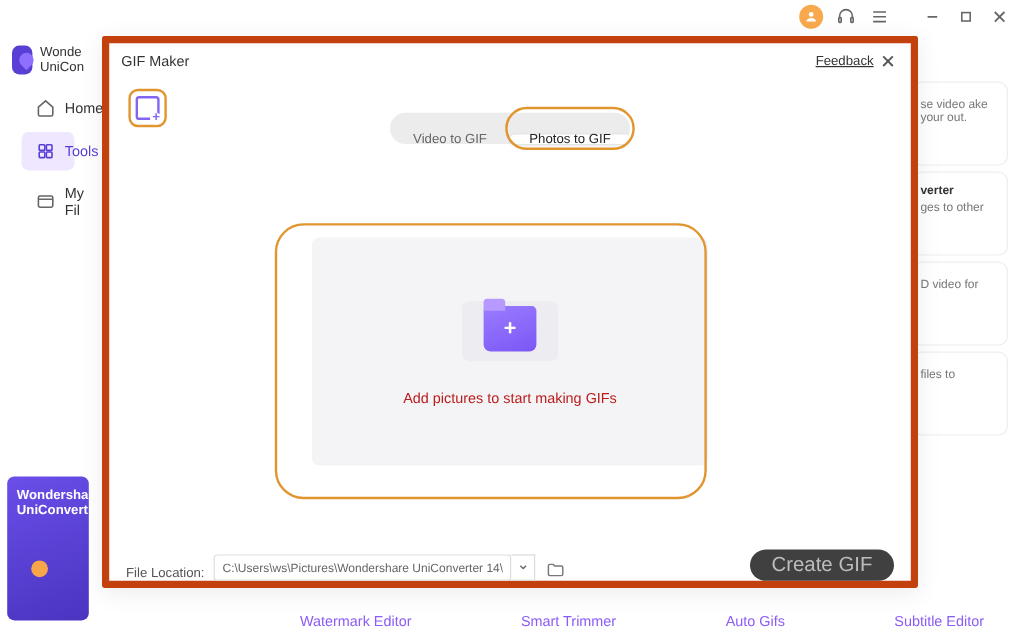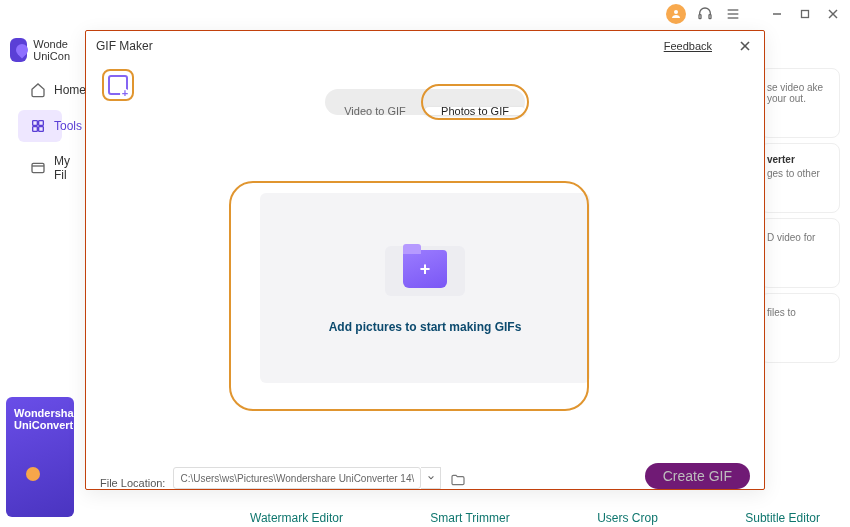--- a/index.html
+++ b/index.html
@@ -24,27 +24,27 @@
 
 .promo { margin-top: auto; margin: auto 6px 10px 6px; height: 120px; background: linear-gradient(160deg, #6a4ee8, #4a34c0); border-radius: 6px; color: #fff; padding: 10px 8px; font-size: 11px; position: relative; overflow: hidden; }
 .promo .p-line { font-weight: 600; }
 .promo .dot { position: absolute; width: 14px; height: 14px; background: #f7a64a; border-radius: 50%; left: 20px; bottom: 36px; }
 
 .content-right { flex: 1; position: relative; }
 .bg-cards { position: absolute; right: 10px; top: 40px; width: 80px; display: flex; flex-direction: column; gap: 5px; font-size: 10px; color: #777; }
 .bg-cards .bgc { border: 1px solid #eee; border-radius: 8px; padding: 10px 6px; height: 70px; }
 .bg-cards .bgc .bgc-title { color: #333; font-weight: 600; margin-bottom: 3px; }
 
-.bottom-tools { position: absolute; left: 150px; right: 10px; bottom: 2px; display: flex; justify-content: space-between; font-size: 12px; color: #0f766e; padding: 0 20px; }
-
-
-.dialog { position: absolute; left: 85px; top: 30px; width: 680px; height: 460px; background: #fff; border: 1px solid #c2410c; border-radius: 2px; box-shadow: 0 4px 20px rgba(0,0,0,0.08); display: flex; flex-direction: column; }
+.bottom-tools { position: absolute; left: 150px; right: 10px; bottom: 2px; display: flex; justify-content: space-between; font-size: 12px; color: #8b5cf6; padding: 0 20px; }
+
+
+.dialog { position: absolute; left: 85px; top: 30px; width: 680px; height: 460px; background: #fff; border: 6px solid #c2410c; border-radius: 2px; box-shadow: 0 4px 20px rgba(0,0,0,0.08); display: flex; flex-direction: column; }
 .dialog-header { height: 30px; display: flex; align-items: center; padding: 0 10px; }
 .dialog-title { font-size: 12px; color: #333; }
-.dialog-feedback { margin-left: auto; font-size: 11px; color: #333; text-decoration: underline; margin-right: 24px; }
+.dialog-feedback { margin-left: auto; font-size: 11px; color: #333; text-decoration: underline; margin-right: 3px; }
 .dialog-close { width: 18px; height: 18px; display: flex; align-items: center; justify-content: center; color: #555; }
 
 .dialog-body { flex: 1; position: relative; padding: 8px 14px 0 14px; }
 
 .add-file-btn { width: 32px; height: 32px; border: 2px solid #e0952f; border-radius: 8px; display: flex; align-items: center; justify-content: center; margin-left: 2px; }
 .add-file-inner { width: 20px; height: 20px; border: 2px solid #8465f2; border-radius: 3px; position: relative; }
 .add-file-inner::before { content: "+"; position: absolute; right: -4px; bottom: -6px; width: 10px; height: 10px; font-size: 11px; font-weight: bold; color: #8465f2; background: #fff; border-radius: 50%; line-height: 9px; text-align: center; }
 
 .toggle-wrap { position: absolute; left: 50%; transform: translateX(-50%); top: 28px; display: flex; align-items: center; }
 .toggle { display: flex; background: #ececec; border-radius: 20px; height: 26px; font-size: 11px; }
@@ -53,27 +53,27 @@
 .toggle-highlight { position: absolute; right: -4px; top: -5px; width: 108px; height: 36px; border: 2.5px solid #e0952f; border-radius: 20px; pointer-events: none; }
 
 .dropzone-wrap { position: absolute; left: 50%; top: 128px; transform: translateX(-50%); width: 360px; height: 220px; }
 .dropzone-highlight { position: absolute; left: -16px; top: -8px; width: 360px; height: 230px; border: 2.5px solid #e0952f; border-radius: 24px; pointer-events: none; }
 .dropzone { width: 330px; height: 190px; background: #f4f4f6; border-radius: 6px; display: flex; flex-direction: column; align-items: center; justify-content: center; gap: 18px; margin: 4px auto 0 auto; }
 .dz-icon-wrap { position: relative; width: 80px; height: 60px; }
 .dz-bg { position: absolute; width: 80px; height: 50px; background: #e7e7ef; border-radius: 6px; opacity: 0.6; top: 4px; left: 0; }
 .dz-folder { position: absolute; left: 18px; top: 8px; width: 44px; height: 38px; background: linear-gradient(160deg, #9b7cff, #7a57f5); border-radius: 4px 4px 6px 6px; }
 .dz-folder::before { content: ""; position: absolute; left: 0; top: -6px; width: 18px; height: 10px; background: #b69aff; border-radius: 3px 3px 0 0; }
 .dz-plus { position: absolute; left: 50%; top: 50%; transform: translate(-50%, -50%); color: #fff; font-size: 18px; font-weight: bold; }
-.dz-text { font-size: 12px; color: #0c4a6e; font-weight: bold; }
+.dz-text { font-size: 12px; color: #b91c1c; }
 
 .dialog-footer { height: 40px; display: flex; align-items: flex-end; padding: 0 14px; gap: 8px; font-size: 11px; color: #555; }
 .filepath-input { flex: 0 0 248px; height: 22px; border: 1px solid #ddd; border-radius: 3px; font-size: 10px; padding: 0 6px; color: #666; background: #fff; }
 .dd-btn { width: 20px; height: 22px; border: 1px solid #ddd; border-left: none; display: flex; align-items: center; justify-content: center; font-size: 9px; color: #666; margin-left: -8px; }
 .browse-btn { width: 18px; height: 18px; color: #777; display: flex; align-items: center; justify-content: center; }
-.create-btn { margin-left: auto; height: 26px; padding: 0 18px; border-radius: 14px; background: #701a75; color: #bdbdbd; font-size: 14px; display: flex; align-items: center; }
+.create-btn { margin-left: auto; height: 26px; padding: 0 18px; border-radius: 14px; background: #404040; color: #bdbdbd; font-size: 17px; display: flex; align-items: center; }
 
 svg { display: block; }
 </style>
 </head>
 <body>
 
 <div class="titlebar">
   <span class="tb-icon avatar-icon">
     <svg width="12" height="12" viewBox="0 0 24 24" fill="currentColor">
         <circle cx="12" cy="8" r="4"></circle>
@@ -177,21 +177,21 @@
         </div>
       <div class="bgc">
           <div class="bgc-title"></div>
           <div>files to</div>
         </div>
     </div>
 
     <div class="bottom-tools">
       <span>Watermark Editor</span>
       <span>Smart Trimmer</span>
-      <span>Users Crop</span>
+      <span>Auto Gifs</span>
       <span>Subtitle Editor</span>
     </div>
   </div>
 </div>
 
 <div class="dialog">
   <div class="dialog-header">
     <span class="dialog-title">GIF Maker</span>
     <a class="dialog-feedback">Feedback</a>
     <span class="dialog-close">

